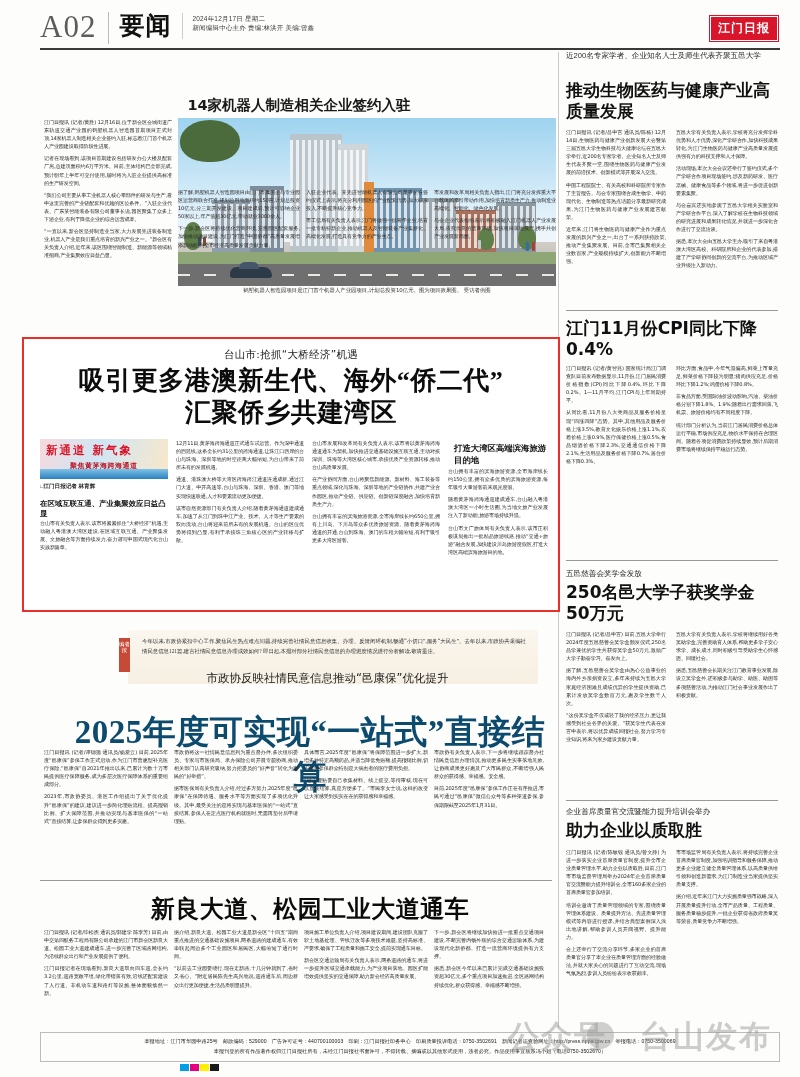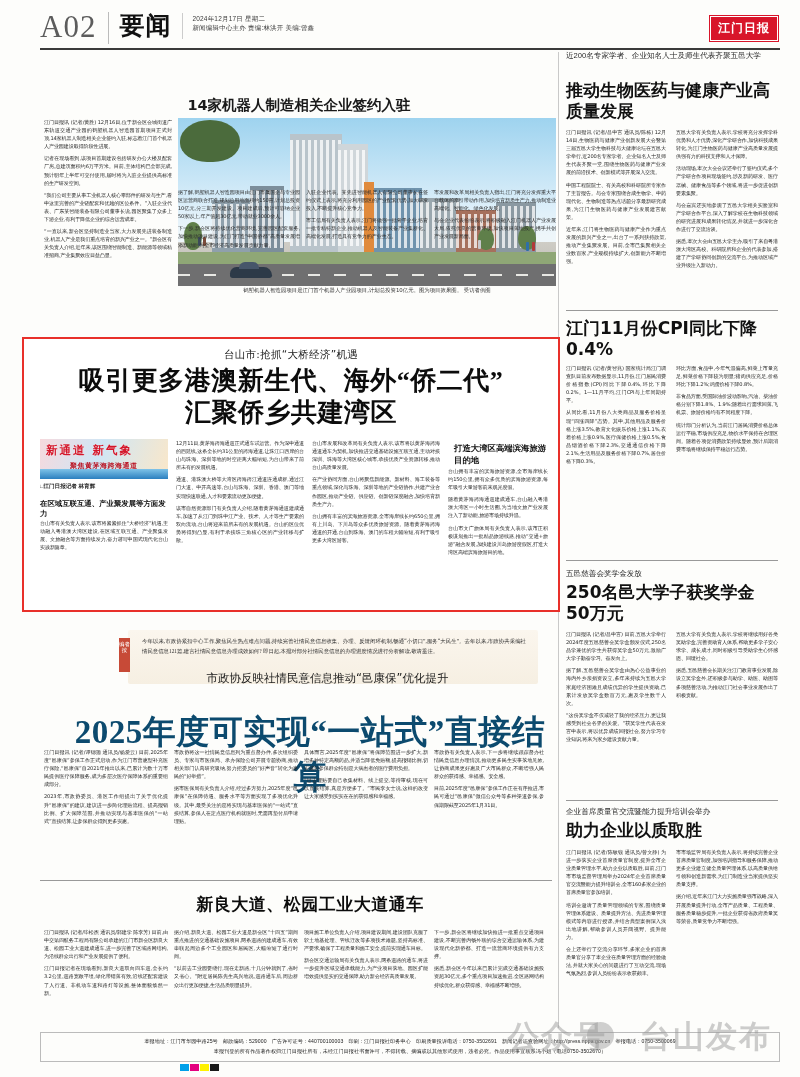--- a/index.html
+++ b/index.html
@@ -193,21 +193,21 @@
     position: absolute; left: 60px; right: 240px; top: 710px; text-align: center;
     font-family: "Liberation Serif","DejaVu Serif",serif;
     font-size: 33px; font-weight: 700; color: #0c4a6e; letter-spacing: .5px;
   }
   .ykb-col { position: absolute; font-size: 5.1px; line-height: 8.1px; }
 
   
   #xl-head {
     position: absolute; left: 60px; right: 240px; top: 893px; text-align: center;
     font-family: "Liberation Serif","DejaVu Serif",serif;
-    font-size: 17px; font-weight: 700; color: #0c0c0c; letter-spacing: .5px;
+    font-size: 24px; font-weight: 700; color: #0c0c0c; letter-spacing: .5px;
   }
   .xl-col { position: absolute; font-size: 5.1px; line-height: 8.1px; }
 
   
   .rail-kicker { font-size: 7.6px; color: #2a2a2a; line-height: 11px; }
   .rail-head {
     font-family: "DejaVu Sans", sans-serif;
     font-size: 15.5px; font-weight: 700; color: #111; line-height: 19px;
   }
   .rail-head.big { font-size: 17px; line-height: 21px; }
@@ -334,21 +334,21 @@
     <div class="kicker" id="rb-kicker">台山市:抢抓“大桥经济”机遇</div>
     <div id="rb-head1">吸引更多港澳新生代、海外“侨二代”</div>
     <div id="rb-head2">汇聚侨乡共建湾区</div>
 
     <div class="rb-banner">
       <div class="wave"></div>
       <div class="bt">新通道 新气象</div>
       <div class="bs">聚焦黄茅海跨海通道</div>
     </div>
     <div id="rb-byline">□江门日报记者 林育辉</div>
-    <div id="rb-subh">在区域互联互通、产业聚发展等方面发力</div>
+    <div id="rb-subh">在区域互联互通、产业集聚效应日益凸显</div>
 
     <div class="body rb-col" style="left:16px; top:180px; width:128px; height:86px;">
       <p style="margin:0">台山市有关负责人表示,该市将紧紧抓住“大桥经济”机遇,主动融入粤港澳大湾区建设,在区域互联互通、产业聚集发展、文旅融合等方面持续发力,奋力谱写中国式现代化台山实践新篇章。</p>
     </div>
     <div class="body rb-col" style="left:152px; top:100px; width:128px; height:166px;">
       <p style="margin:0 0 4px">12月11日,黄茅海跨海通道正式通车试运营。作为深中通道的西延线,这条全长约31公里的跨海通道,让珠江口西岸的台山与珠海、深圳等地的时空距离大幅缩短,为台山带来了前所未有的发展机遇。</p>
       <p style="margin:0 0 4px">通道、港珠澳大桥等大湾区跨海跨江通道连通成群,通过江门大道、中开高速等,台山与珠海、深圳、香港、澳门等地实现快速联通,人才和要素流动更加便捷。</p>
       <p style="margin:0">该市自然资源部门有关负责人介绍,随着黄茅海通道建成通车,加速了从江门到珠中江产业、技术、人才等生产要素的双向流动,台山将迎来前所未有的发展机遇。台山的区位优势将得到凸显,有利于承接珠三角核心区的产业转移与扩散。</p>
     </div>
     <div class="body rb-col" style="left:288px; top:100px; width:128px; height:166px;">

